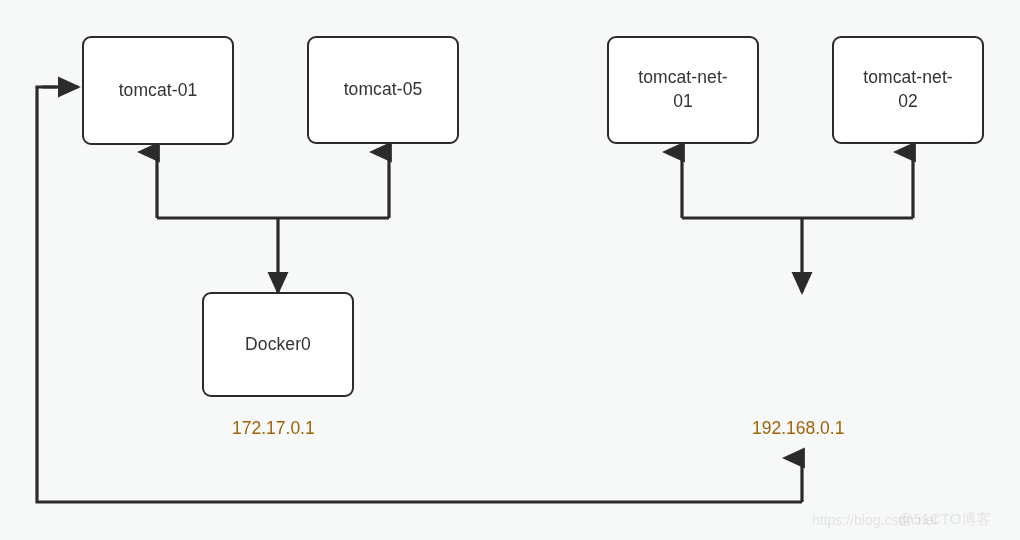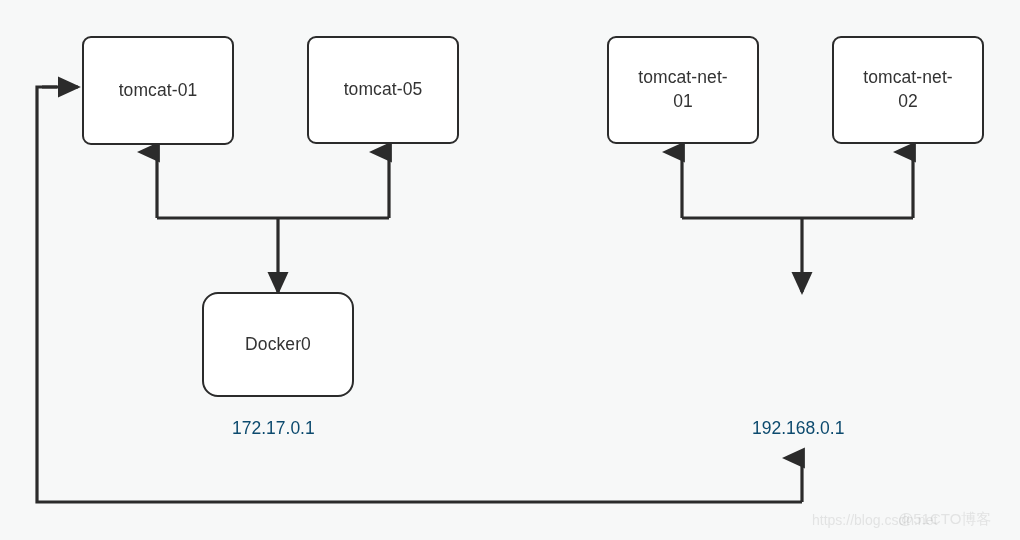--- a/index.html
+++ b/index.html
@@ -41,21 +41,21 @@
     line-height: 1.35;
     letter-spacing: 0.1px;
     padding: 2px 8px;
   }
   .node-label {
     display: block;
     white-space: pre-line;
   }
   .ip-label {
     position: absolute;
-    color: #0c4a6e;
+    color: #a16207;
     font-size: 17.5px;
     text-align: center;
     white-space: nowrap;
   }
   .watermark {
     position: absolute;
     color: rgba(120,120,120,0.16);
     font-size: 14px;
     white-space: nowrap;
     pointer-events: none;
@@ -106,21 +106,21 @@
   <div class="node-box" style="left:607px; top:36px;  width:152px; height:108px;">
     <span class="node-label">tomcat-net-
 01</span>
   </div>
 
   <div class="node-box" style="left:832px; top:36px;  width:152px; height:108px;">
     <span class="node-label">tomcat-net-
 02</span>
   </div>
 
-  <div class="node-box" style="left:202px; top:292px; width:152px; height:105px;border-radius:16px;">
+  <div class="node-box" style="left:202px; top:292px; width:152px; height:105px;">
     <span class="node-label">Docker0</span>
   </div>
 
 
   <div class="ip-label" style="left:232px; top:418px;">172.17.0.1</div>
   <div class="ip-label" style="left:752px; top:418px;">192.168.0.1</div>
 
   <div class="watermark" style="left:812px; top:512px;">https://blog.csdn.net</div>
   <div class="watermark" style="left:898px; top:510px; font-size:15px;text-align:center;">@51CTO博客</div>
 

